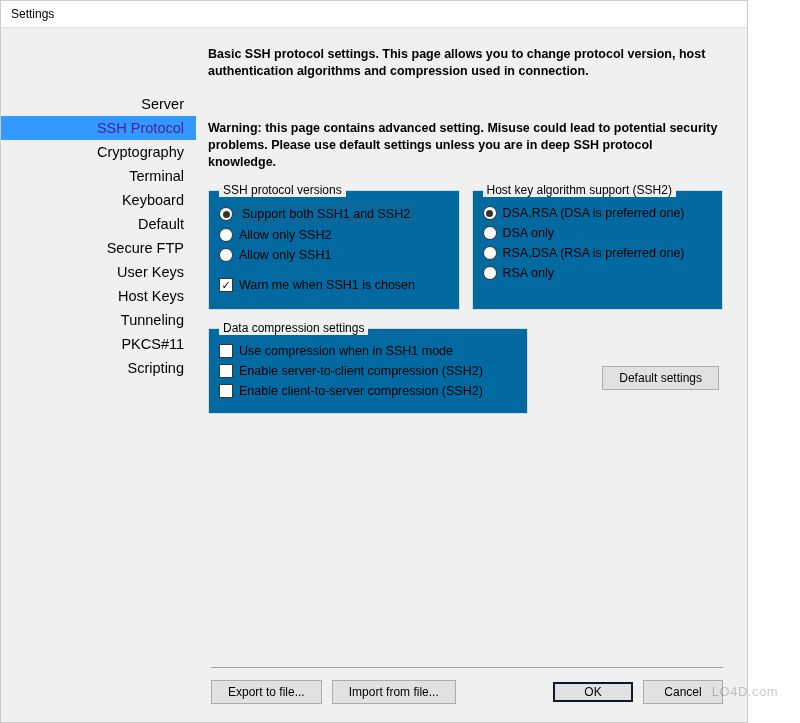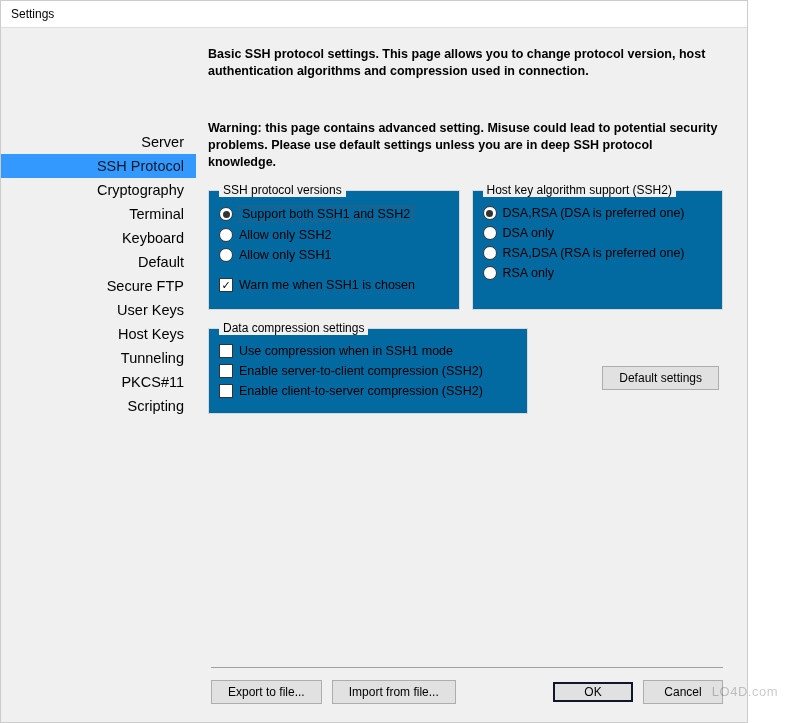--- a/index.html
+++ b/index.html
@@ -30,32 +30,32 @@
   display: flex;
   flex-direction: column;
   padding: 0;
 }
 .upper {
   display: flex;
   flex: 1;
 }
 .sidebar {
   width: 195px;
-  padding-top: 102px;
+  padding-top: 64px;
 }
 .sidebar-item {
   text-align: right;
   padding: 4px 12px 4px 8px;
   font-size: 14.5px;
   color: #000;
   cursor: pointer;
 }
 .sidebar-item.selected {
   background: #3399ff;
-  color: #0f172a;
+  color: #4c1d95;
 }
 .main {
   flex: 1;
   padding: 18px 24px 0 12px;
 }
 .desc {
   font-size: 12.5px;
   line-height: 1.35;
   margin-bottom: 40px;
 }

